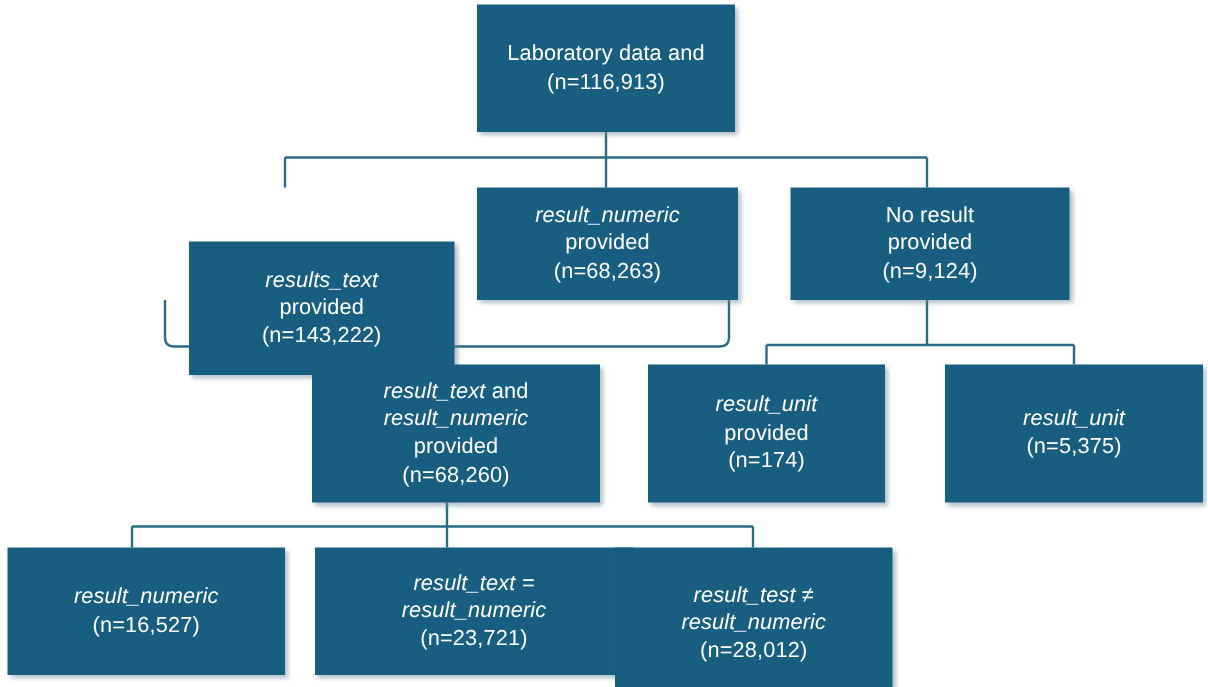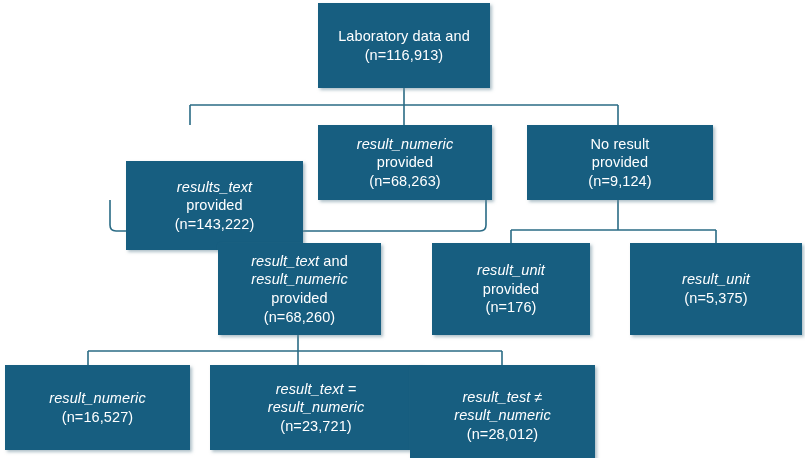--- a/index.html
+++ b/index.html
@@ -95,31 +95,31 @@
     <span class="ln">provided</span>
     <span class="ln">(n=68,263)</span>
   </div>
 
   <div class="box" style="left:527px; top:125px; width:186px; height:75px;">
     <span class="ln">No result</span>
     <span class="ln">provided</span>
     <span class="ln">(n=9,124)</span>
   </div>
 
-  <div class="box" style="left:218px; top:243px; width:163px; height:92px;">
+  <div class="box" style="left:208px; top:243px; width:192px; height:92px;">
     <span class="ln"><i>result_text</i><span> and</span></span>
     <span class="ln it">result_numeric</span>
     <span class="ln">provided</span>
     <span class="ln">(n=68,260)</span>
   </div>
 
   <div class="box" style="left:432px; top:243px; width:158px; height:92px;">
     <span class="ln it">result_unit</span>
     <span class="ln">provided</span>
-    <span class="ln">(n=176)</span>
+    <span class="ln">(n=174)</span>
   </div>
 
   <div class="box" style="left:630px; top:243px; width:172px; height:92px;">
     <span class="ln it">result_unit</span>
     <span class="ln">(n=5,375)</span>
   </div>
 
   <div class="box" style="left:5px; top:365px; width:185px; height:85px;">
     <span class="ln it">result_numeric</span>
     <span class="ln">(n=16,527)</span>

